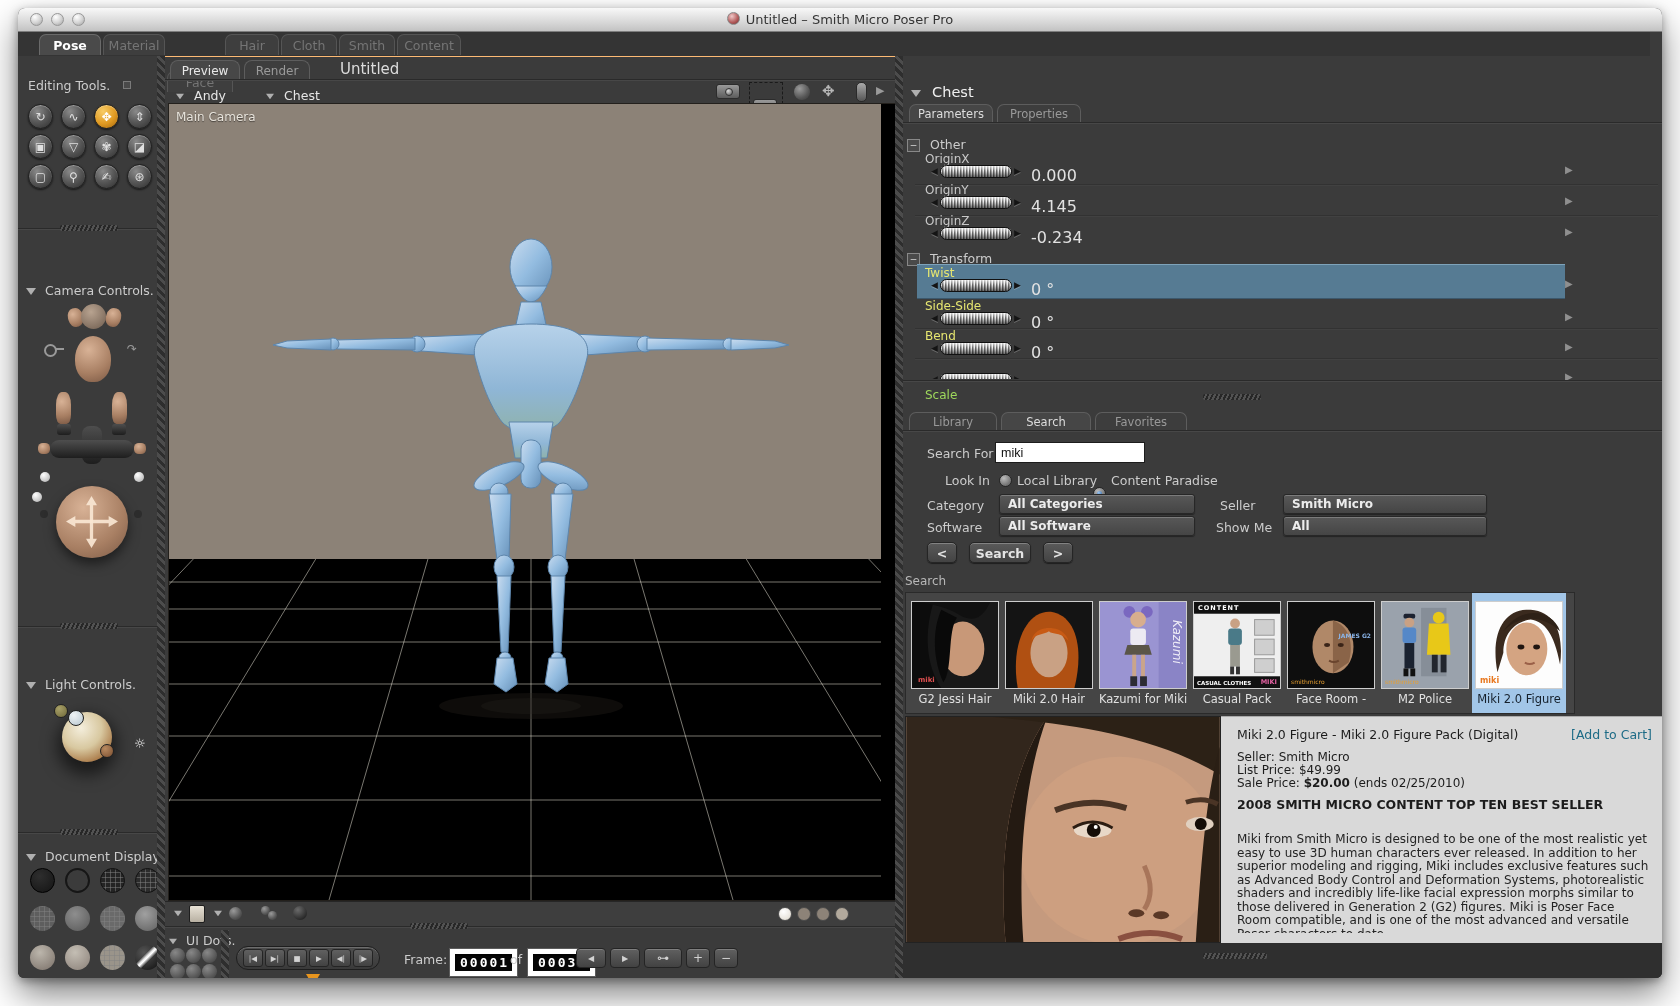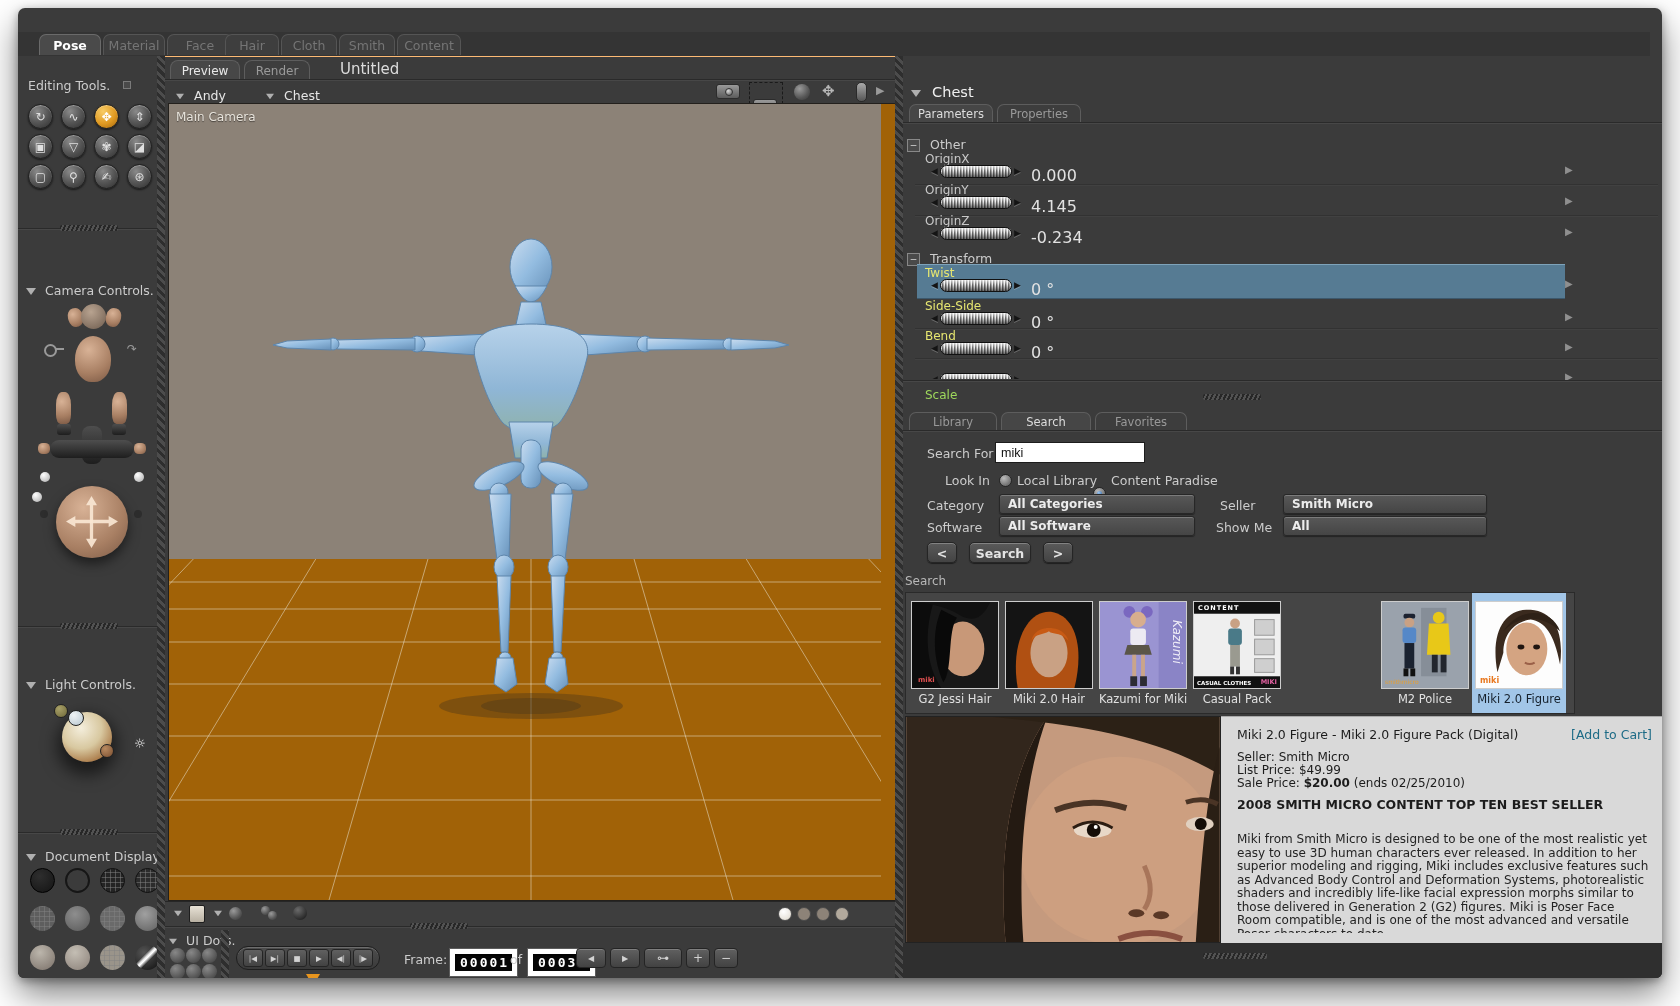--- a/index.html
+++ b/index.html
@@ -99,27 +99,35 @@
   .vp-ball{border-radius:50%;background:radial-gradient(circle at 35% 30%,#9a9a9a,#565656 60%,#333);}
   .cam{width:24px;height:15px;border-radius:3px;background:linear-gradient(#9a9a9a,#5c5c5c);position:relative;border:1px solid #2c2c2c;box-sizing:border-box;}
   .cam::after{content:"";position:absolute;left:8px;top:3px;width:8px;height:8px;border-radius:50%;
     background:radial-gradient(circle at 35% 30%,#ddd,#555);border:1px solid #333;box-sizing:border-box;}
 </style>
 </head>
 <body>
 
 <div class="window">
 
+  <div class="titlebar">
+    <div class="traffic">
+      <span></span>
+      <span></span>
+      <span></span>
+    </div>
+    <div class="title-text"><span class="app-icon"></span><span>Untitled – Smith Micro Poser Pro</span></div>
+  </div>
 
   <div class="app">
 
     <div class="maintabs">
       <div class="mtab active" style="left:21px;width:62px;">Pose</div>
       <div class="mtab" style="left:85px;width:62px;">Material</div>
-      <div class="mtab" style="left:149px;width:66px;">Face</div>
+      <div class="mtab" style="left:149px;width:66px;margin-top:37px;">Face</div>
       <div class="mtab" style="left:207px;width:54px;">Hair</div>
       <div class="mtab" style="left:263px;width:56px;">Cloth</div>
       <div class="mtab" style="left:321px;width:56px;">Smith</div>
       <div class="mtab" style="left:379px;width:64px;">Content</div>
     </div>
 
     <div class="abs" style="left:0;top:24px;width:147px;bottom:0;background:#3b3b3b;">
       <div class="abs lbl" style="left:10px;top:22px;">Editing Tools.</div>
       <div class="abs corner-box" style="left:105px;top:25px;"></div>
 
@@ -223,21 +231,21 @@
     </div>
 
     <div class="abs cam" style="left:698px;top:52px;"></div>
     <div class="abs" style="left:731px;top:50px;width:32px;height:20px;border:1px dashed #1a1a1a;"></div>
     <div class="abs cam" style="left:735px;top:52px;"></div>
     <div class="abs vp-ball" style="left:776px;top:52px;width:16px;height:16px;"></div>
     <div class="abs" style="left:804px;top:50px;color:#b8b8b8;font-size:15px;">✥</div>
     <div class="abs" style="left:838px;top:50px;width:9px;height:18px;border-radius:5px;background:linear-gradient(#aaa,#555);border:1px solid #2a2a2a;"></div>
     <div class="abs" style="left:858px;top:52px;color:#9a9a9a;font-size:11px;">▶</div>
 
-    <div class="abs" style="left:150px;top:71px;width:769px;height:798px;background:#a16207;border:1px solid #23201c;box-sizing:border-box;overflow:hidden;">
+    <div class="abs" style="left:150px;top:71px;width:769px;height:798px;background:#000000;border:1px solid #23201c;box-sizing:border-box;overflow:hidden;">
       <svg width="712" height="796" viewBox="0 0 712 796">
         <defs>
           <linearGradient id="bodyG" x1="0" y1="0" x2="1" y2="1">
             <stop offset="0" stop-color="#cadcEF"></stop>
               <stop offset=".5" stop-color="#93bce0"></stop>
               <stop offset="1" stop-color="#6690b8"></stop>
           </linearGradient>
           <linearGradient id="torsoG" x1="0" y1="0" x2="0" y2="1">
             <stop offset="0" stop-color="#b7d2ea"></stop>
               <stop offset=".6" stop-color="#8fb6d6"></stop>
@@ -542,20 +550,35 @@
                 <rect x="62" y="58" width="20" height="14" fill="#cfcfcf" stroke="#999"></rect>
                 <rect y="76" width="88" height="12" fill="#111"></rect>
               </svg>
             <span class="badge" style="left:4px;top:2px;font-size:6.5px;letter-spacing:1px;">CONTENT</span>
             <span class="badge" style="left:3px;bottom:2px;font-size:5.5px;">CASUAL CLOTHES</span>
             <span class="badge" style="right:3px;bottom:2px;font-size:6.5px;color:#e060a0;">MIKI</span>
           </div>
           <div class="tlabel">Casual Pack</div>
         </div>
 
+        <div class="cell" style="left:378px;">
+          <div class="timg">
+            <svg viewBox="0 0 88 88" width="86" height="86">
+                <rect width="88" height="88" fill="#0e0e0e"></rect>
+                <ellipse cx="46" cy="46" rx="21" ry="27" fill="#b08868"></ellipse>
+                <path d="M46,19 C62,24 68,42 62,62 L46,73 Z" fill="#8a6448"></path>
+                <ellipse cx="40" cy="44" rx="3" ry="2" fill="#3a2418"></ellipse>
+                <ellipse cx="54" cy="44" rx="3" ry="2" fill="#3a2418"></ellipse>
+                <path d="M42,60 Q47,63 52,60" stroke="#6a452e" stroke-width="2" fill="none"></path>
+              </svg>
+            <span class="badge" style="left:3px;bottom:3px;font-size:6px;color:#e8a030;font-weight:normal;">smithmicro</span>
+            <span class="badge" style="right:3px;top:30px;font-size:6px;color:#8ab4e8;">JAMES G2</span>
+          </div>
+          <div class="tlabel">Face Room -</div>
+        </div>
 
         <div class="cell" style="left:472px;">
           <div class="timg">
             <svg viewBox="0 0 88 88" width="86" height="86">
                 <rect width="88" height="88" fill="#9aa2ac"></rect>
                 <rect x="40" y="6" width="26" height="70" fill="#868e98"></rect>
                 <rect x="22" y="12" width="12" height="5" rx="2" fill="#1c2230"></rect>
                 <circle cx="28" cy="21" r="5" fill="#c9a184"></circle>
                 <rect x="21" y="26" width="14" height="16" rx="3" fill="#5588c8"></rect>
                 <rect x="23" y="42" width="10" height="26" fill="#1a2230"></rect>

